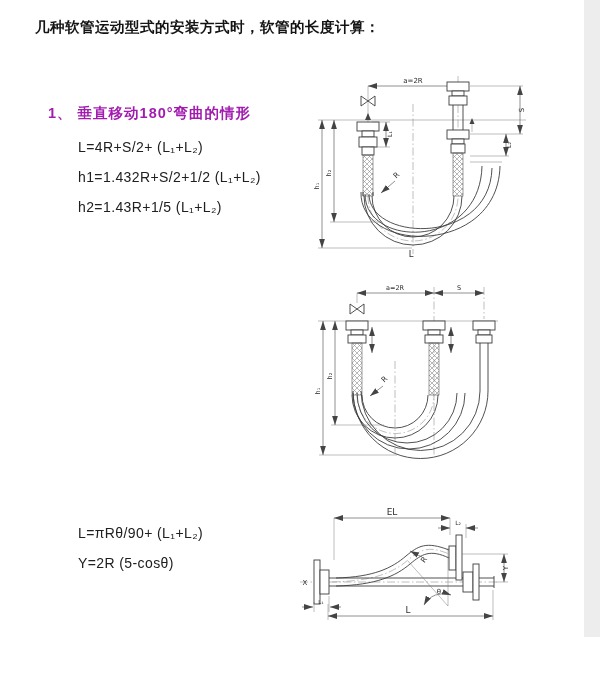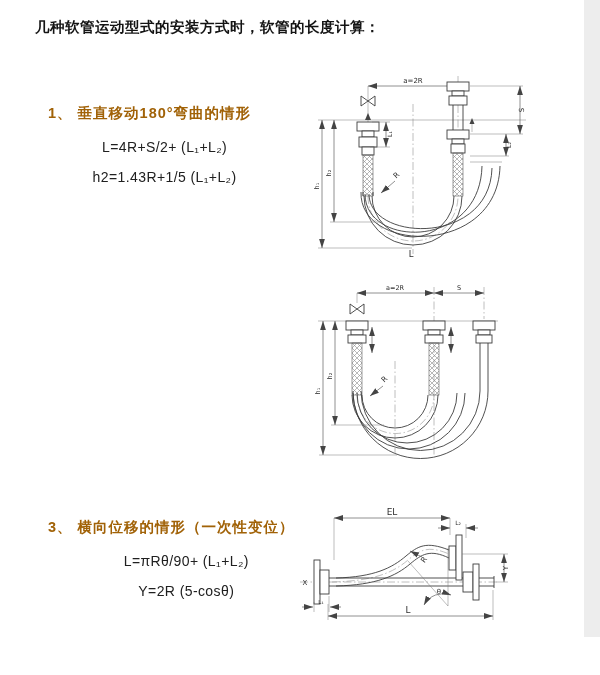--- a/index.html
+++ b/index.html
@@ -8,22 +8,22 @@
     font-family:"Liberation Sans","DejaVu Sans",sans-serif;color:#1c1c1c;
     overflow:hidden;
   }
   .edge-right{position:absolute;top:0;left:584px;width:16px;height:675px;background:#ededed;}
   .edge-bottom{position:absolute;top:655px;left:0;width:600px;height:20px;background:#ededed;}
   .title{
     position:absolute;left:35px;top:18px;margin:0;
     font-size:14.5px;font-weight:bold;letter-spacing:.5px;color:#141414;
   }
   .sec{position:absolute;}
-  .sec-h{font-size:14.5px;font-weight:bold;letter-spacing:1px;color:#a16207;margin-bottom:9px;}
-  .f{font-size:14px;font-weight:normal;letter-spacing:.4px;line-height:30px;color:#202020;margin-left:30px;white-space:pre;text-align:center;}
+  .sec-h{font-size:14.5px;font-weight:bold;letter-spacing:1px;color:#a21caf;margin-bottom:9px;}
+  .f{font-size:14px;font-weight:normal;letter-spacing:.4px;line-height:30px;color:#202020;margin-left:30px;white-space:pre;}
   .dgm{position:absolute;}
   
   .ln{stroke:#3d3d3d;fill:none;stroke-width:.9;}
   .fit{fill:#ffffff;stroke:#3d3d3d;stroke-width:.9;}
   .braid{fill:url(#braidpat);stroke:#5a5a5a;stroke-width:.6;}
   .dim{stroke:#555;fill:none;stroke-width:.65;}
   .ext{stroke:#7a7a7a;fill:none;stroke-width:.5;}
   .cl{stroke:#8a8a8a;fill:none;stroke-width:.55;stroke-dasharray:8 2.5 1.5 2.5;}
   .dlab{fill:#2e2e2e;font-family:"DejaVu Sans","Liberation Sans",sans-serif;}
   .arrowfill{fill:#444;stroke:none;}
@@ -33,26 +33,26 @@
 
 <div class="doc">
   <div class="edge-right"></div>
   <div class="edge-bottom"></div>
 
   <h1 class="title">几种软管运动型式的安装方式时，软管的长度计算：</h1>
 
   <section class="sec" style="left:48px;top:104px;">
     <div class="sec-h">1、 垂直移动180°弯曲的情形</div>
     <div class="f">L=4R+S/2+ (L₁+L₂)</div>
+    <div class="f">h1=1.432R+S/2+1/2 (L₁+L₂)</div>
     <div class="f">h2=1.43R+1/5 (L₁+L₂)</div>
   </section>
 
 
   <section class="sec" style="left:48px;top:518px;">
-    <div class="sec-h">3、 横向位移的情形（一次性变位）</div>
     <div class="f">L=πRθ/90+ (L₁+L₂)</div>
     <div class="f">Y=2R (5-cosθ)</div>
   </section>
 
   <svg class="dgm" style="left:312px;top:74px;" width="270" height="185" viewBox="0 0 270 185">
     <defs>
       <marker id="mA" markerUnits="userSpaceOnUse" markerWidth="9" markerHeight="7" refX="9" refY="3.5" orient="auto-start-reverse">
         <path d="M0,0.6 L9,3.5 L0,6.4 Z" class="arrowfill"></path>
       </marker>
       <pattern id="braidpat" width="5" height="5" patternUnits="userSpaceOnUse">

